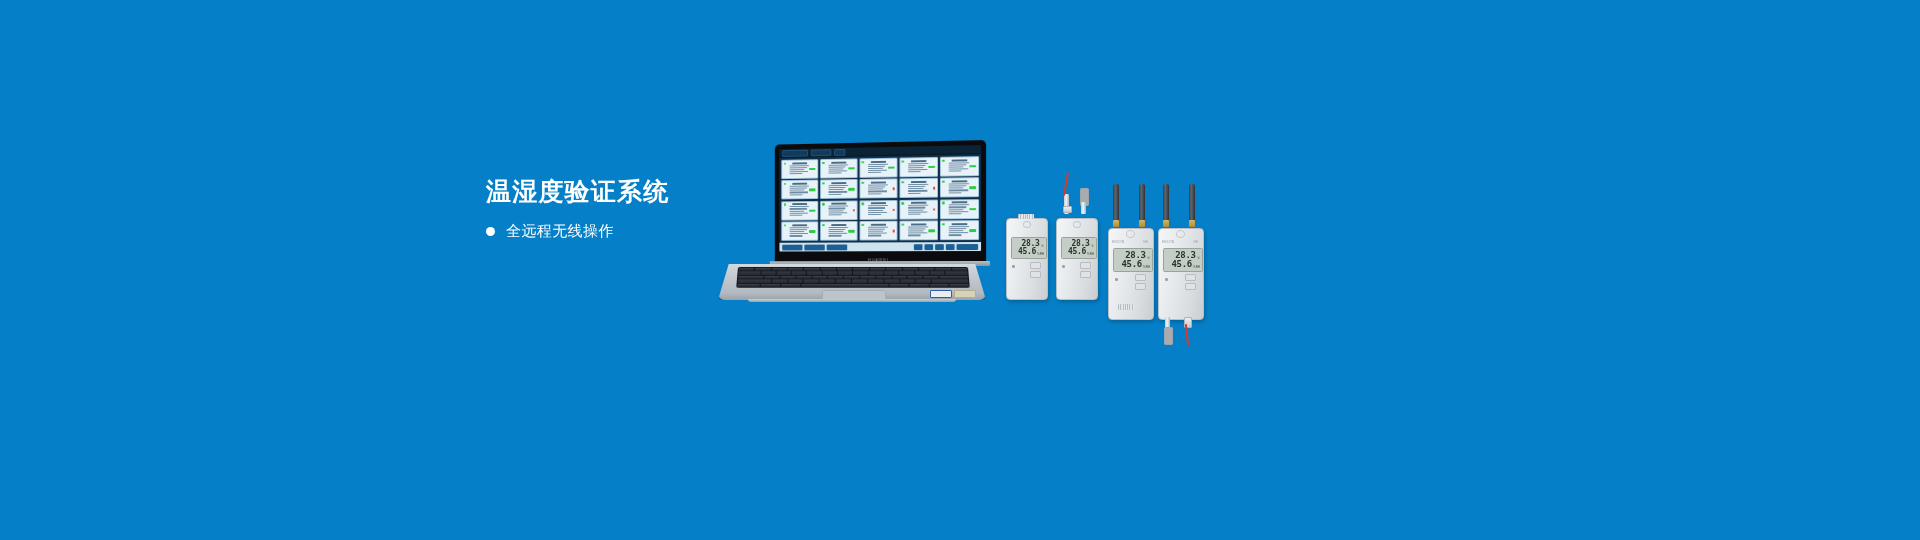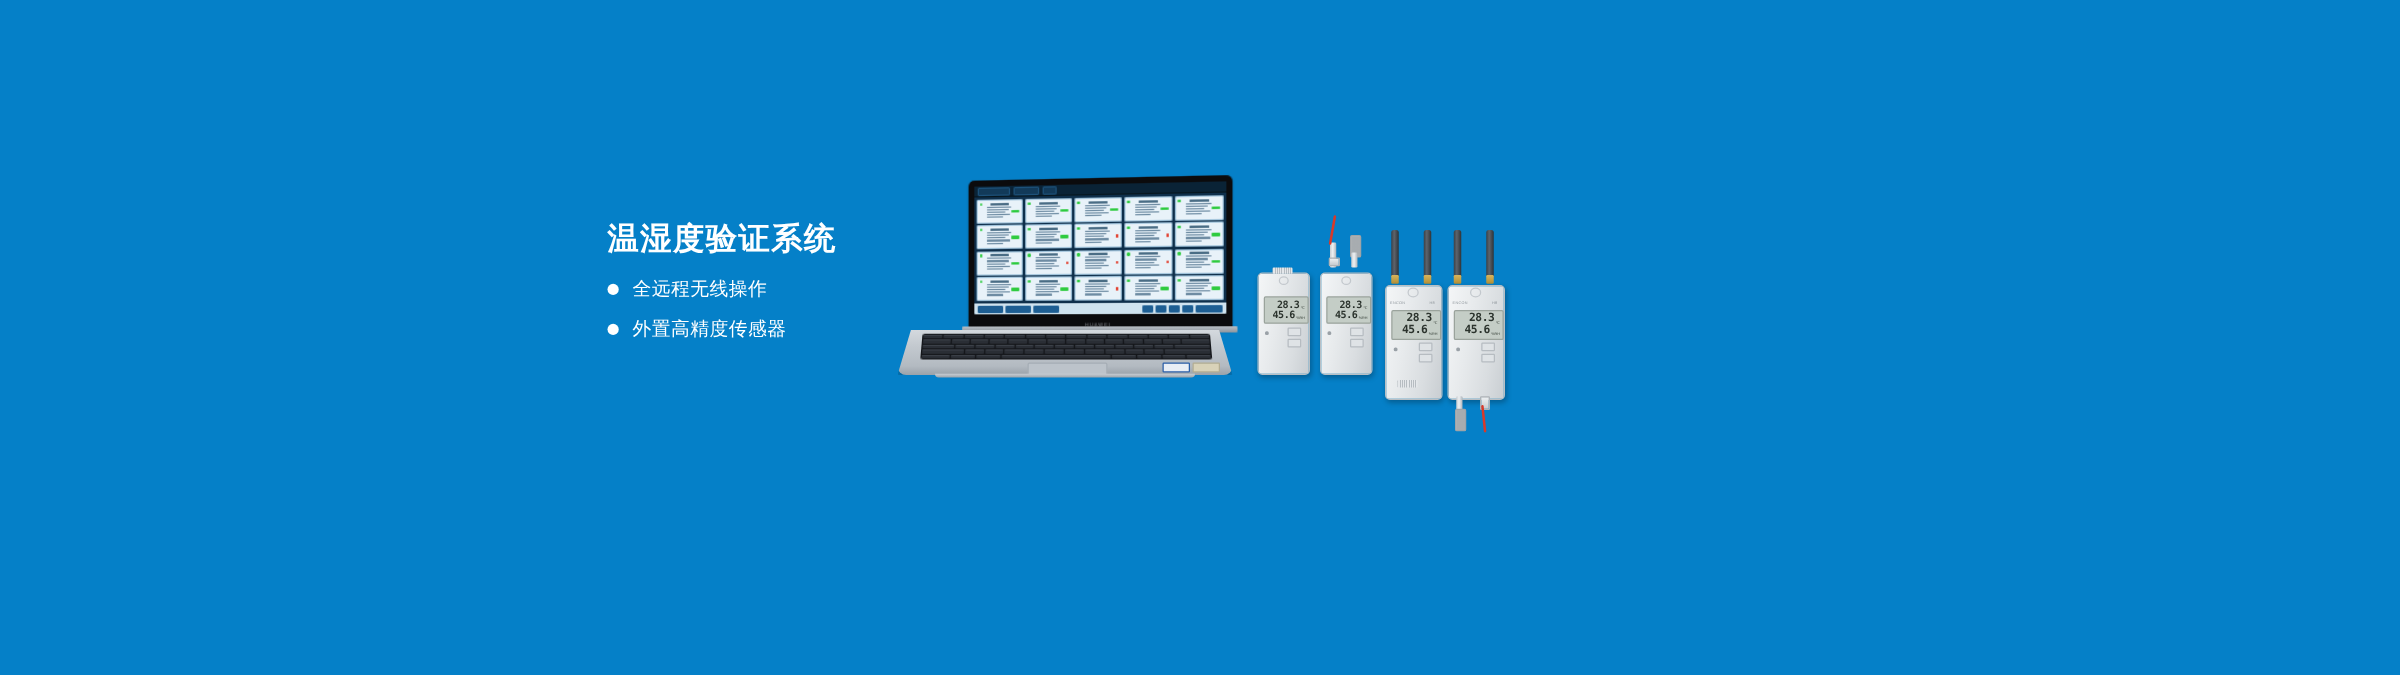--- a/index.html
+++ b/index.html
@@ -166,24 +166,20 @@
 <body>
 
 <div id="banner">
 
   <div class="copy">
     <h1 class="title">温湿度验证系统</h1>
     <ul class="bullets">
       <li>
         <span class="dot"></span>
         <span>全远程无线操作</span>
-      </li>
-      <li>
-        <span class="dot"></span>
-        <span>外置高精度传感器</span>
       </li>
     </ul>
   </div>
 
   <div id="laptop">
 
     <div class="lid">
       <div class="screen">
         <div class="dash">
 

